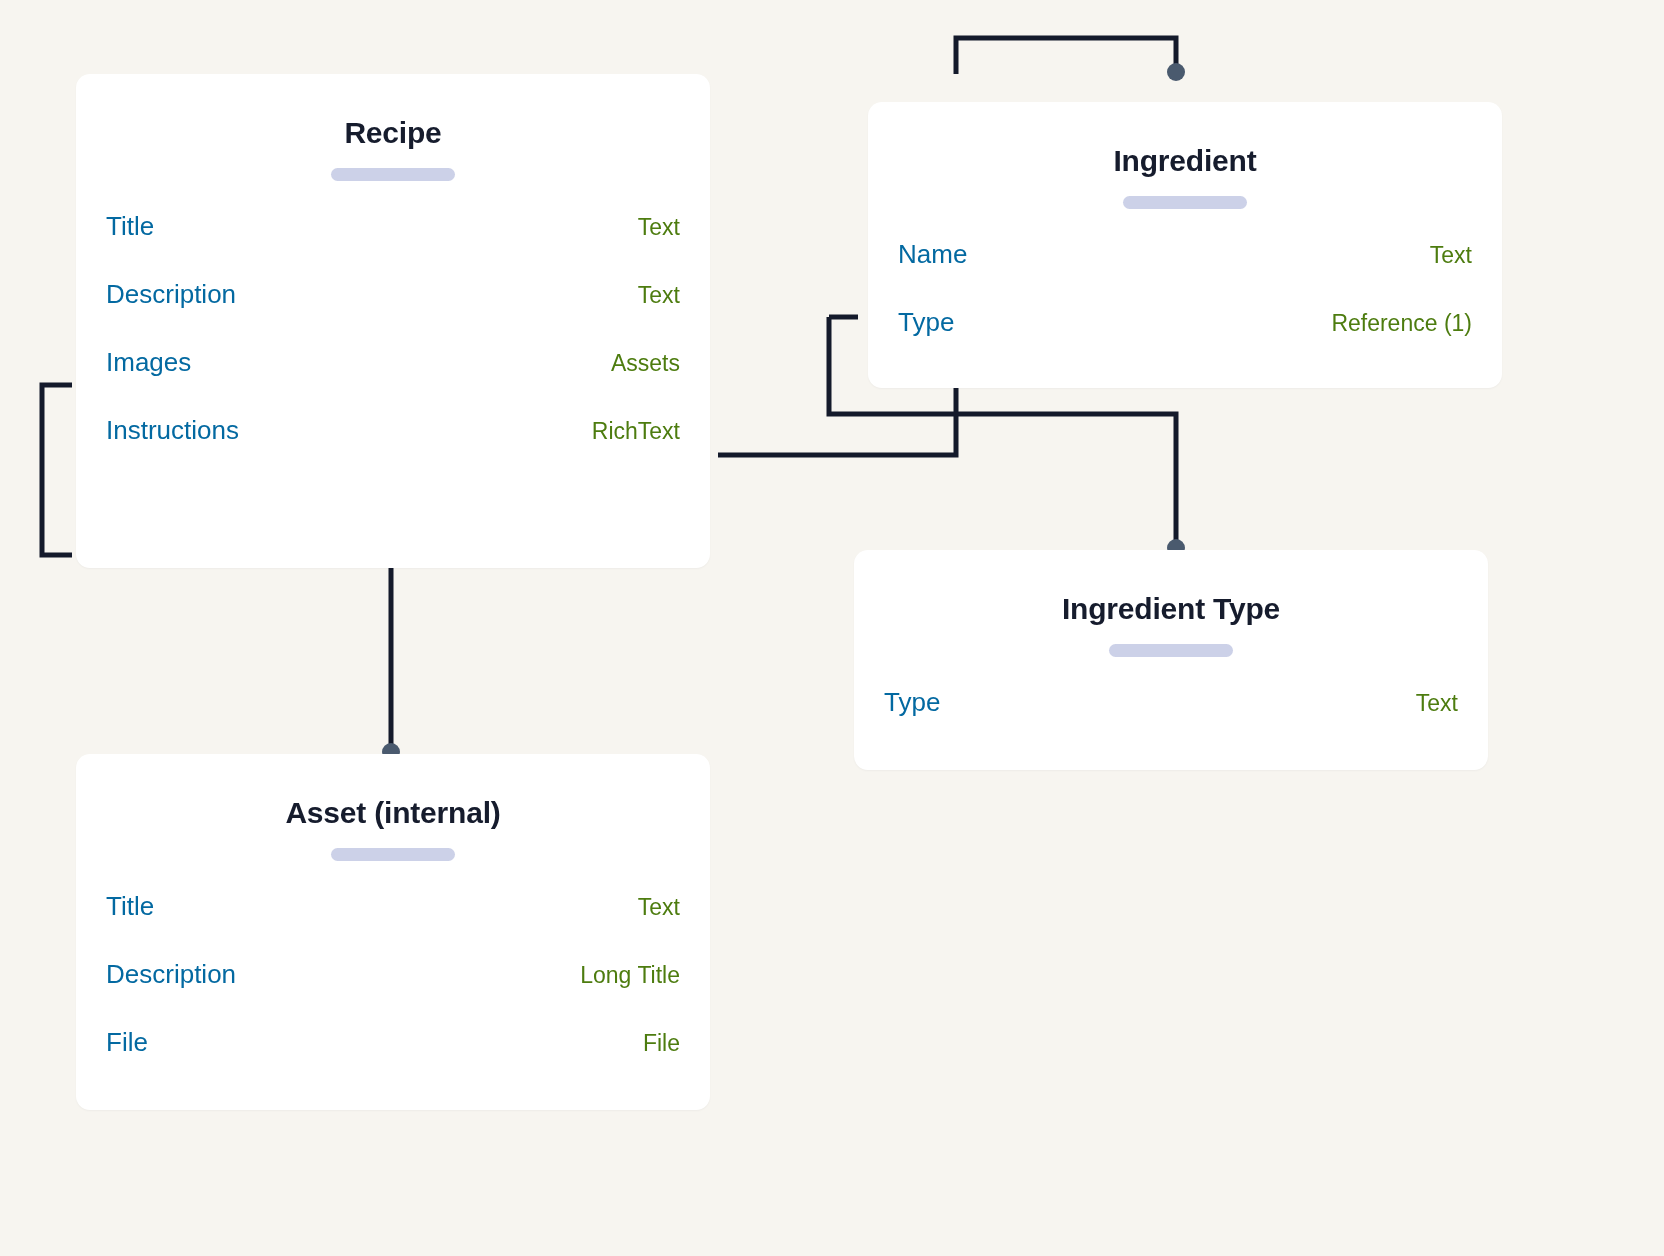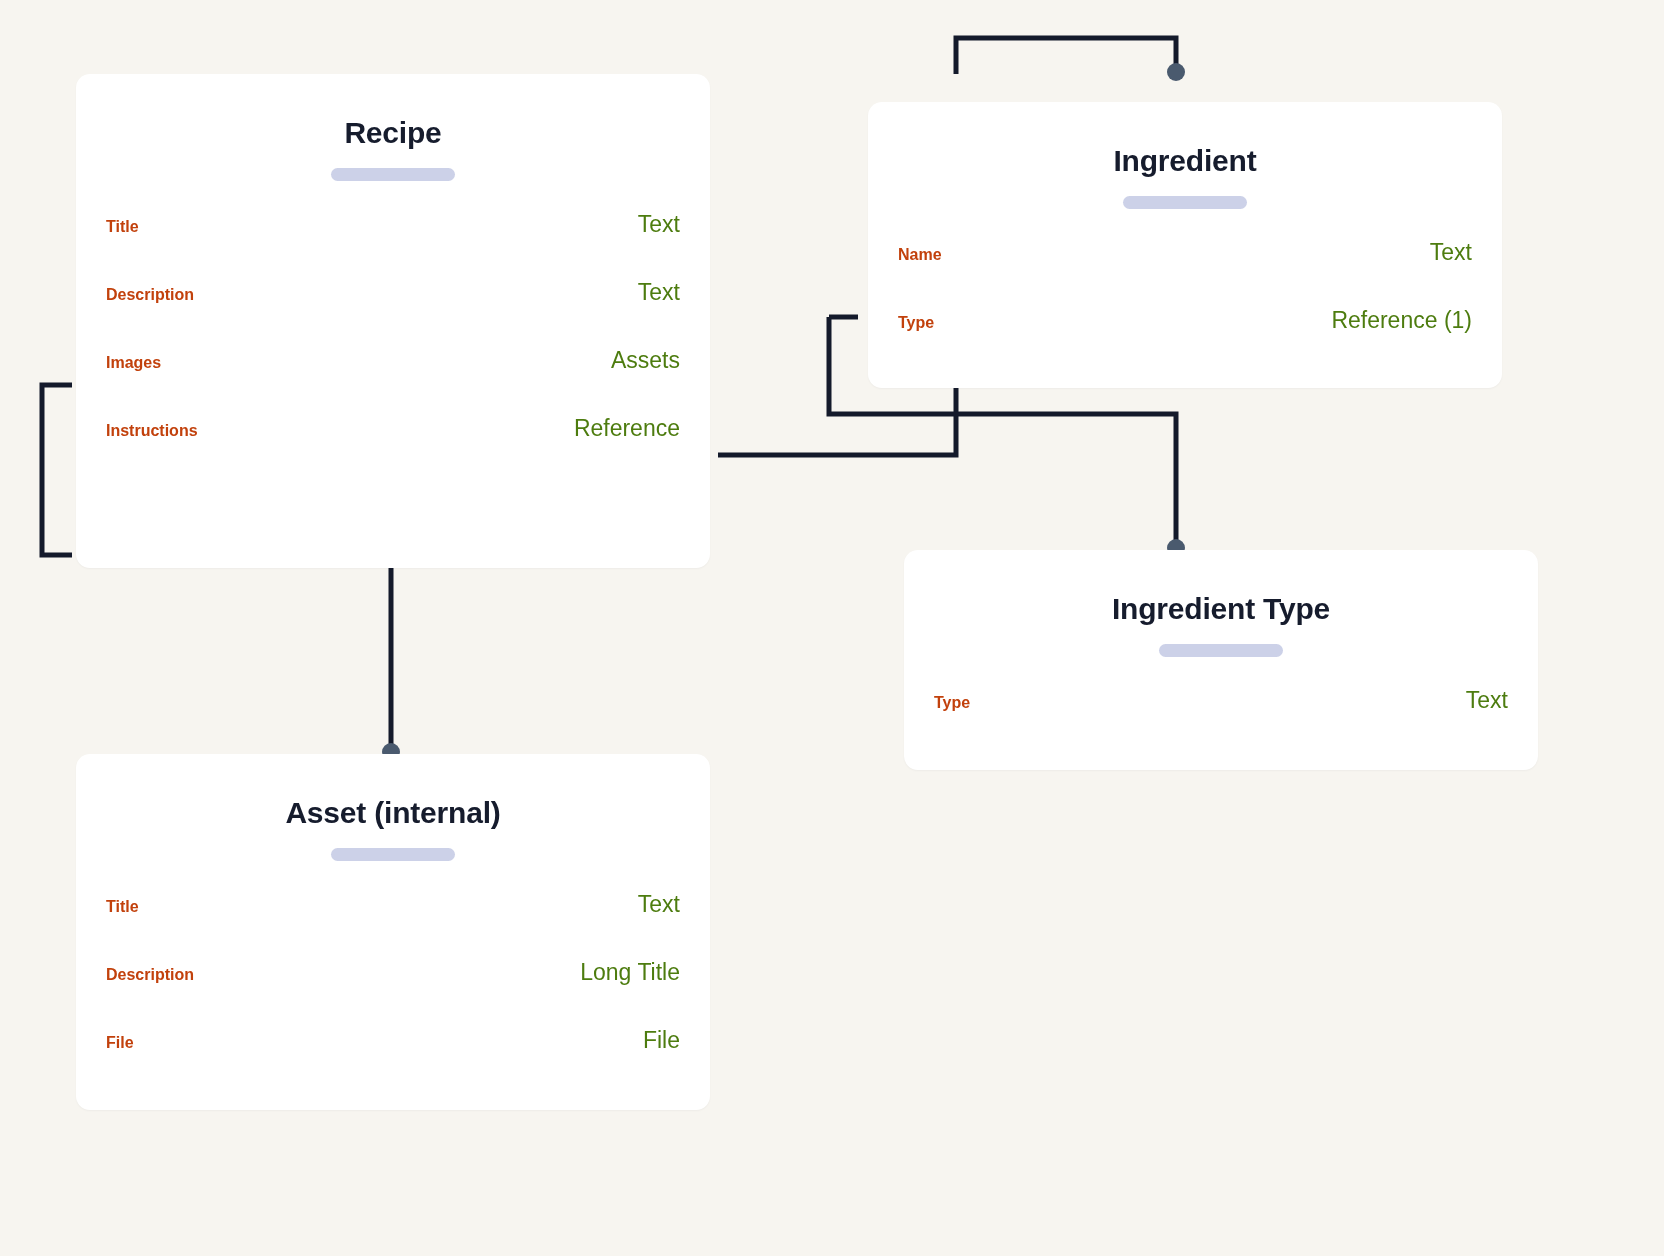--- a/index.html
+++ b/index.html
@@ -62,36 +62,36 @@
   .fields {
     margin-top: 30px;
   }
   .field-row {
     display: flex;
     align-items: baseline;
     justify-content: space-between;
     height: 68px;
   }
   .field-name {
-    font-size: 16px;
-    font-weight: bold;
-    color: #c2410c;
+    font-size: 26px;
+    font-weight: normal;
+    color: #0369a1;
     white-space: nowrap;
   }
   .field-type {
     font-size: 23px;
     font-weight: normal;
     color: #4d7c0f;
     white-space: nowrap;
   }
 
   
   #card-recipe        { left: 76px;  top: 74px;   width: 634px; height: 494px; }
   #card-ingredient    { left: 868px; top: 74px;   width: 634px; height: 286px; margin-top: 28px; }
-  #card-ingredient-type { left: 904px; top: 550px; width: 634px; height: 220px; }
+  #card-ingredient-type { left: 854px; top: 550px; width: 634px; height: 220px; }
   #card-asset         { left: 76px;  top: 754px;  width: 634px; height: 356px; }
 </style>
 </head>
 <body>
 
 <div id="canvas">
 
   <svg id="edges" viewBox="0 0 1664 1256" width="1664" height="1256">
     <g fill="none" stroke="#141a2b" stroke-width="5" stroke-linecap="butt" stroke-linejoin="miter">
 
@@ -127,21 +127,21 @@
       <div class="field-row">
         <span class="field-name">Description</span>
         <span class="field-type">Text</span>
       </div>
       <div class="field-row">
         <span class="field-name">Images</span>
         <span class="field-type">Assets</span>
       </div>
       <div class="field-row">
         <span class="field-name">Instructions</span>
-        <span class="field-type">Reference</span>
+        <span class="field-type">RichText</span>
       </div>
     </div>
   </div>
 
   <div class="card" id="card-ingredient">
     <div class="card-title">Ingredient</div>
     <div class="card-pill"></div>
     <div class="fields">
       <div class="field-row">
         <span class="field-name">Name</span>

